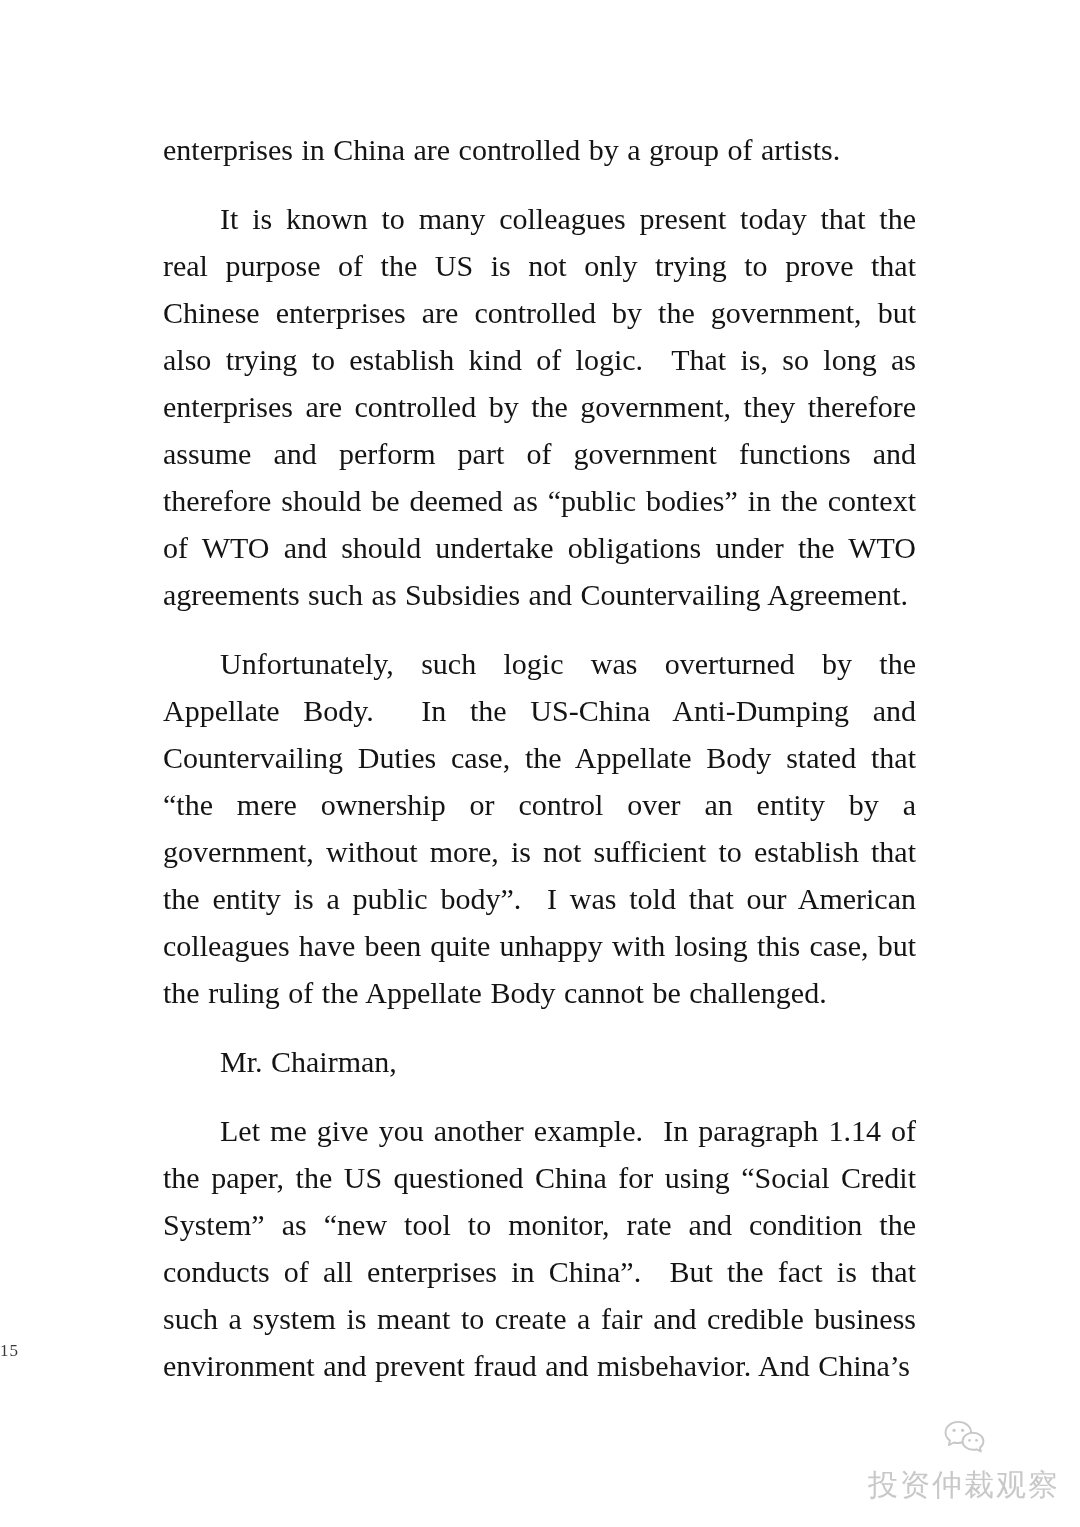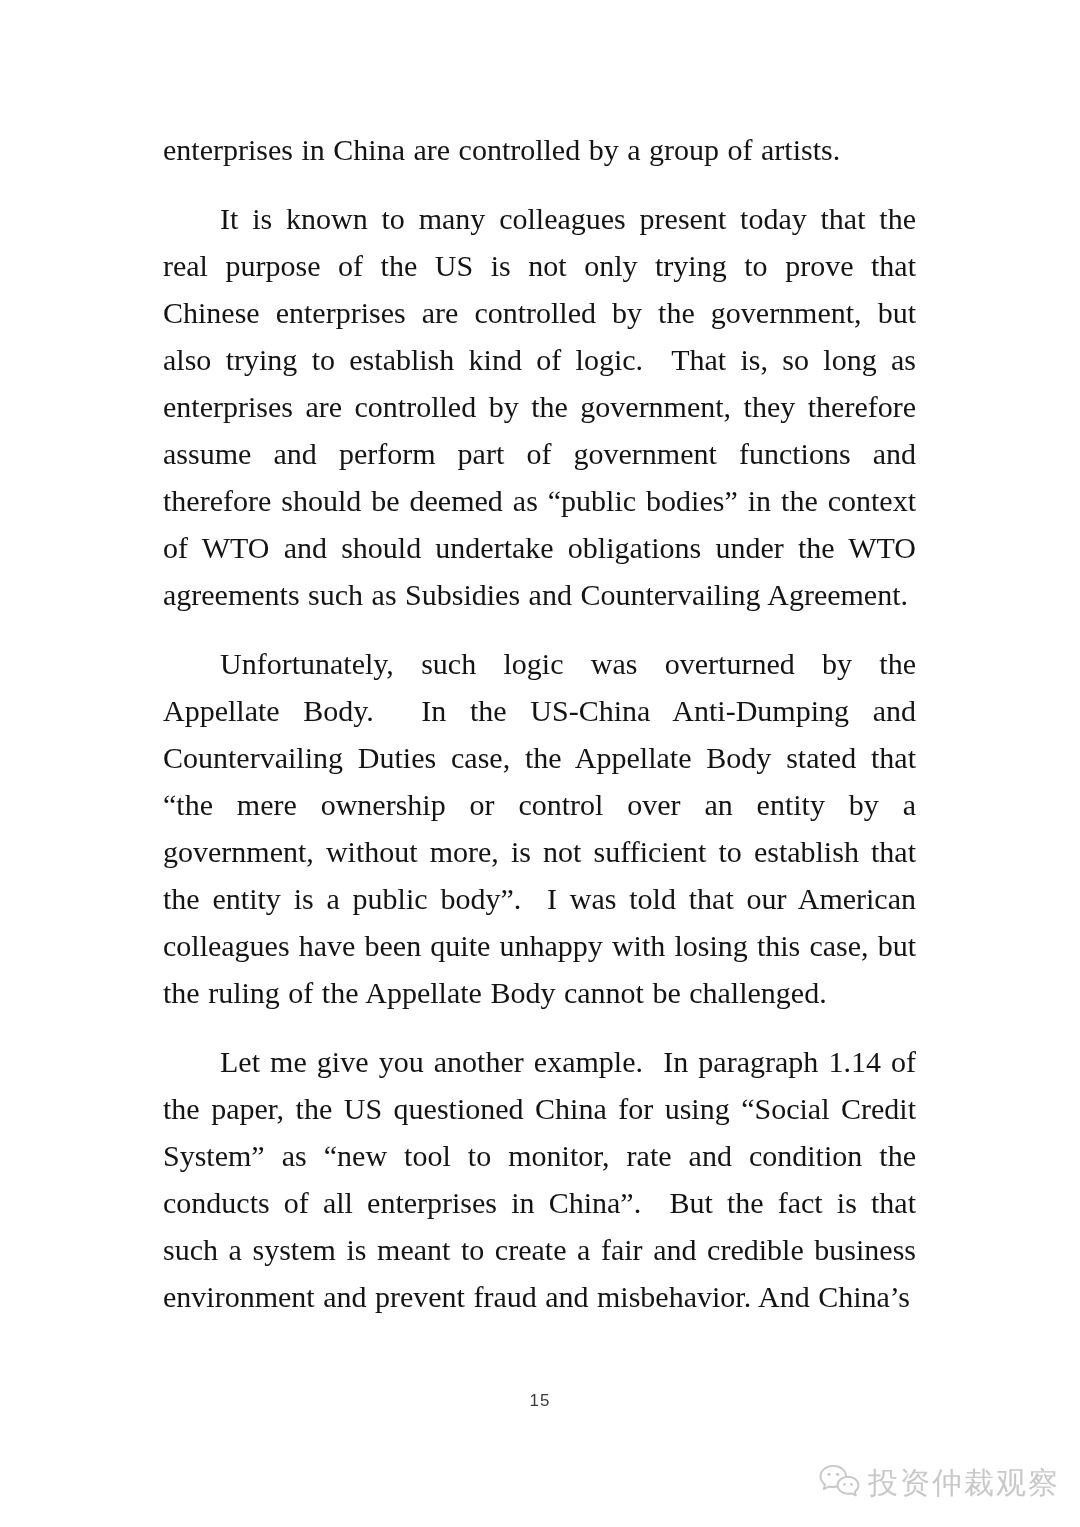--- a/index.html
+++ b/index.html
@@ -37,37 +37,38 @@
   }
   p.para.first {
     margin-top: 0;
   }
   p.para.indent {
     text-indent: 57px;
     font-family: Liberation Serif, serif;
   }
   .page-number {
     position: absolute;
-    top: 1391px;
+    top: 1341px;
     left: 0;
     width: 1080px;
-    text-align: center;
-    font-family: Liberation Sans, sans-serif;
+    text-align: left;
+    font-family: Liberation Serif, serif;
     font-size: 17px;
     line-height: 20px;
     color: #3a3a3a;
     letter-spacing: 1px;
   }
   .watermark {
     position: absolute;
     right: 20px;
     bottom: 24px;
     display: flex;
     align-items: center;
     gap: 8px;
+    flex-direction: column;
   }
   .watermark-label {
     font-family: "DejaVu Sans", "Liberation Sans", sans-serif;
     font-size: 30px;
     line-height: 36px;
     color: #c8c8c8;
     letter-spacing: 2px;
     text-shadow: 0 1px 0 #ffffff;
   }
   .wechat-icon {
@@ -76,20 +77,21 @@
 </style>
 </head>
 <body>
 
 <div class="page">
 
   <div class="text-block">
     <p class="para first">enterprises in China are controlled by a group of artists.</p>
     <p class="para indent">It is known to many colleagues present today that the real purpose of the US is not only trying to prove that Chinese enterprises are controlled by the government, but also trying to establish kind of logic.&nbsp; That is, so long as enterprises are controlled by the government, they therefore assume and perform part of government functions and therefore should be deemed as “public bodies” in the context of WTO and should undertake obligations under the WTO agreements such as Subsidies and Countervailing Agreement.</p>
     <p class="para indent">Unfortunately, such logic was overturned by the Appellate Body.&nbsp; In the US-China Anti-Dumping and Countervailing Duties case, the Appellate Body stated that “the mere ownership or control over an entity by a government, without more, is not sufficient to establish that the entity is a public body”.&nbsp; I was told that our American colleagues have been quite unhappy with losing this case, but the ruling of the Appellate Body cannot be challenged.</p>
+    <p class="para indent">Mr. Chairman,</p>
     <p class="para indent">Let me give you another example.&nbsp; In paragraph 1.14 of the paper, the US questioned China for using “Social Credit System” as “new tool to monitor, rate and condition the conducts of all enterprises in China”.&nbsp; But the fact is that such a system is meant to create a fair and credible business environment and prevent fraud and misbehavior. And China’s</p>
   </div>
 
   <div class="page-number">15</div>
 
   <div class="watermark">
     <span class="wechat-icon">
       <svg width="42" height="36" viewBox="0 0 44 38" xmlns="http://www.w3.org/2000/svg">
         <g stroke="#c8c8c8" stroke-width="2" fill="#ffffff" stroke-linejoin="round">
           <path d="M16 3 C8.3 3 2.5 8 2.5 14.2 c0 3.5 1.8 6.5 4.7 8.6 L6 27.5 l5.4 -2.7 c1.4 0.4 3 0.6 4.6 0.6 c7.7 0 13.5 -5 13.5 -11.2 C29.5 8 23.7 3 16 3 Z"></path>

